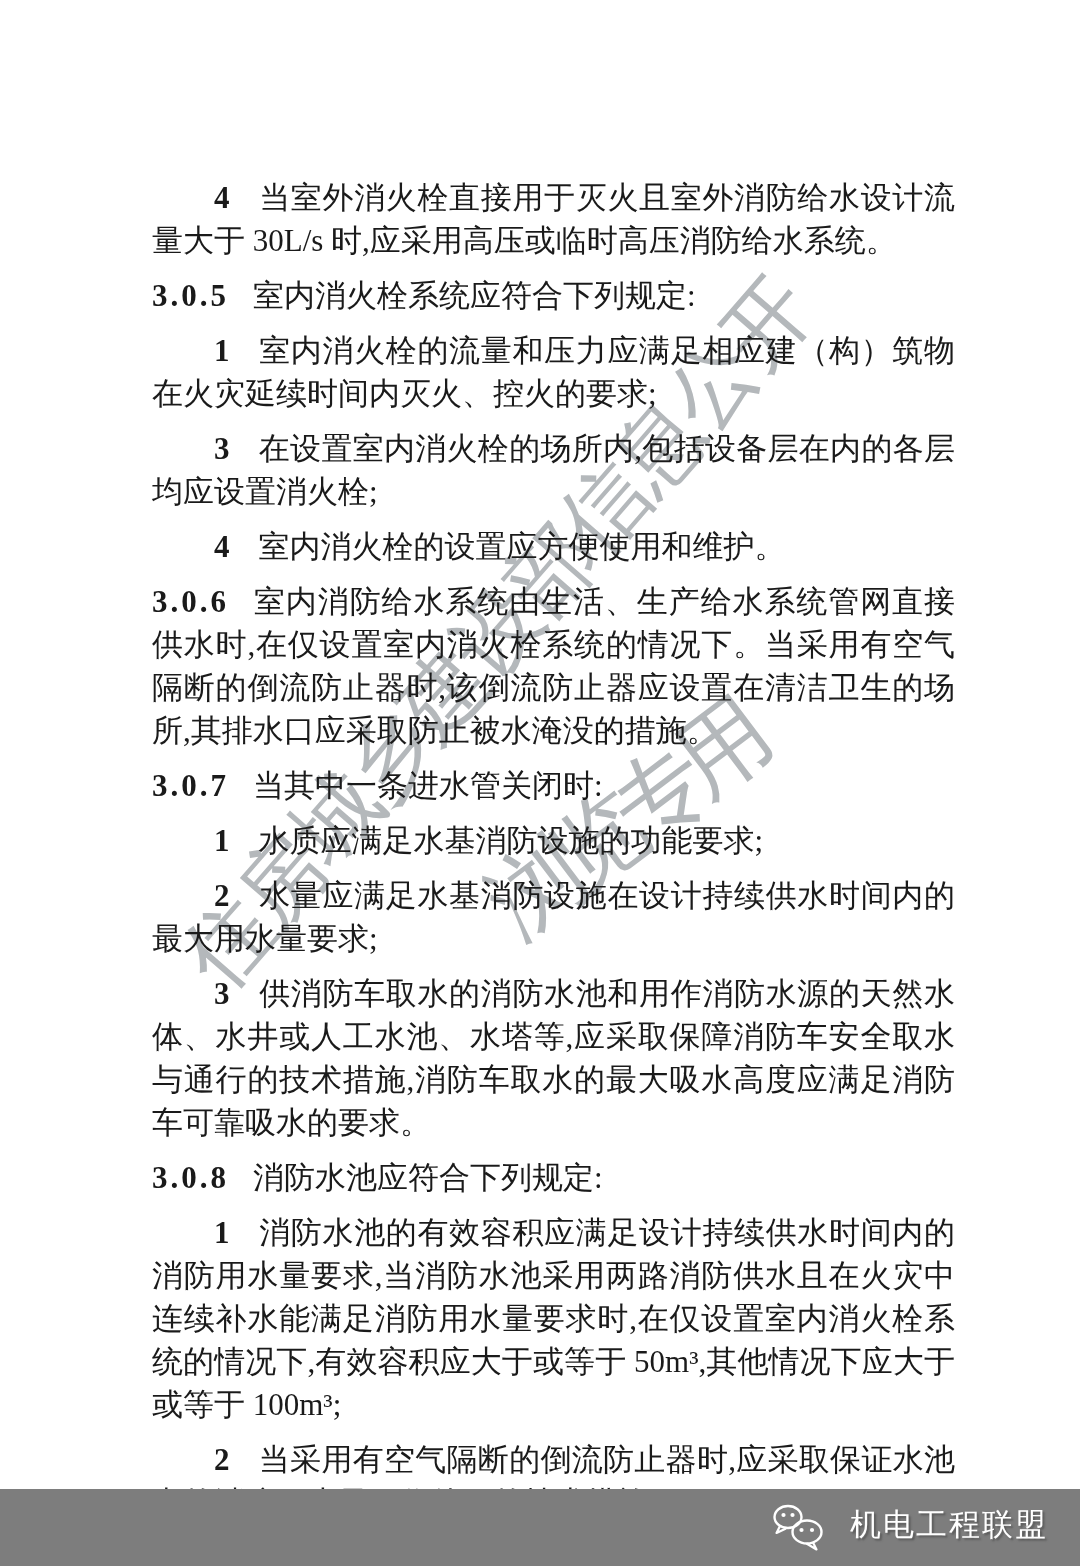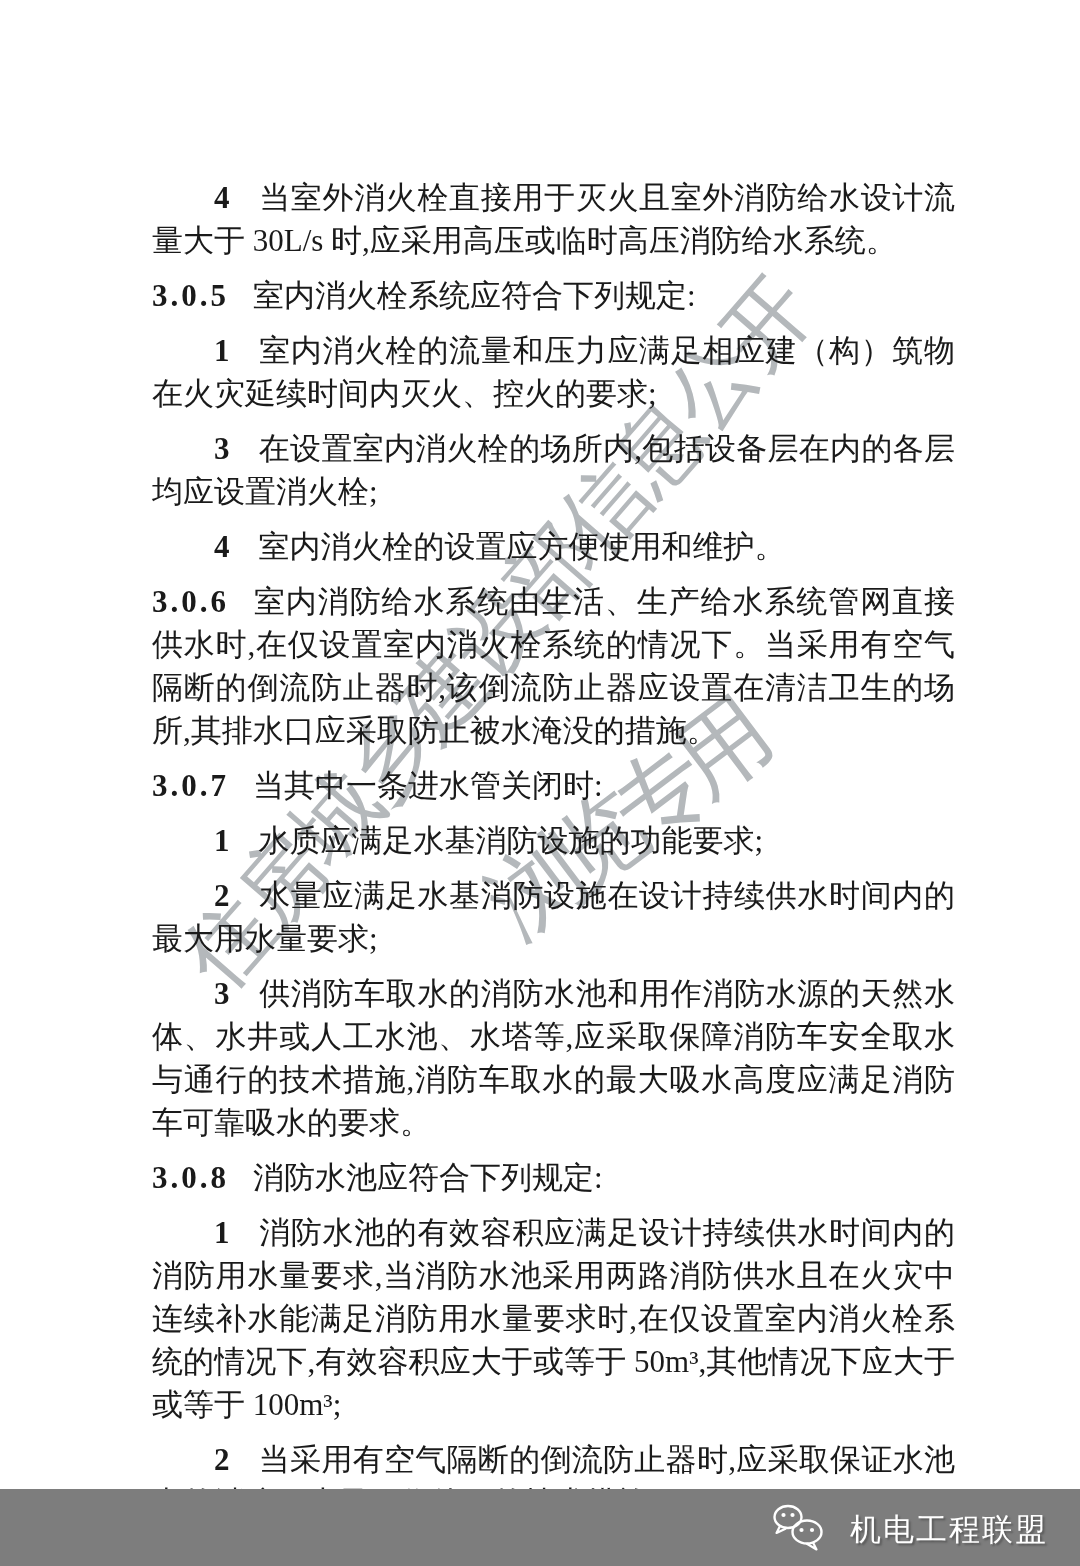--- a/index.html
+++ b/index.html
@@ -81,21 +81,21 @@
     background: #7d7d7d;
     z-index: 3;
     display: flex;
     align-items: center;
     justify-content: flex-end;
     padding-right: 32px;
     box-sizing: border-box;
   }
   .brand {
     display: flex;
-    align-items: flex-end;
+    align-items: flex-start;
     gap: 10px;
   }
   .brand svg { display: block; }
   .brand-text {
     margin-left: 12px;
     color: #ffffff;
     font-family: "Liberation Sans", "DejaVu Sans", sans-serif;
     font-size: 31px;
     letter-spacing: 2px;
     text-shadow: 2px 2px 2px rgba(60,60,60,0.55);

